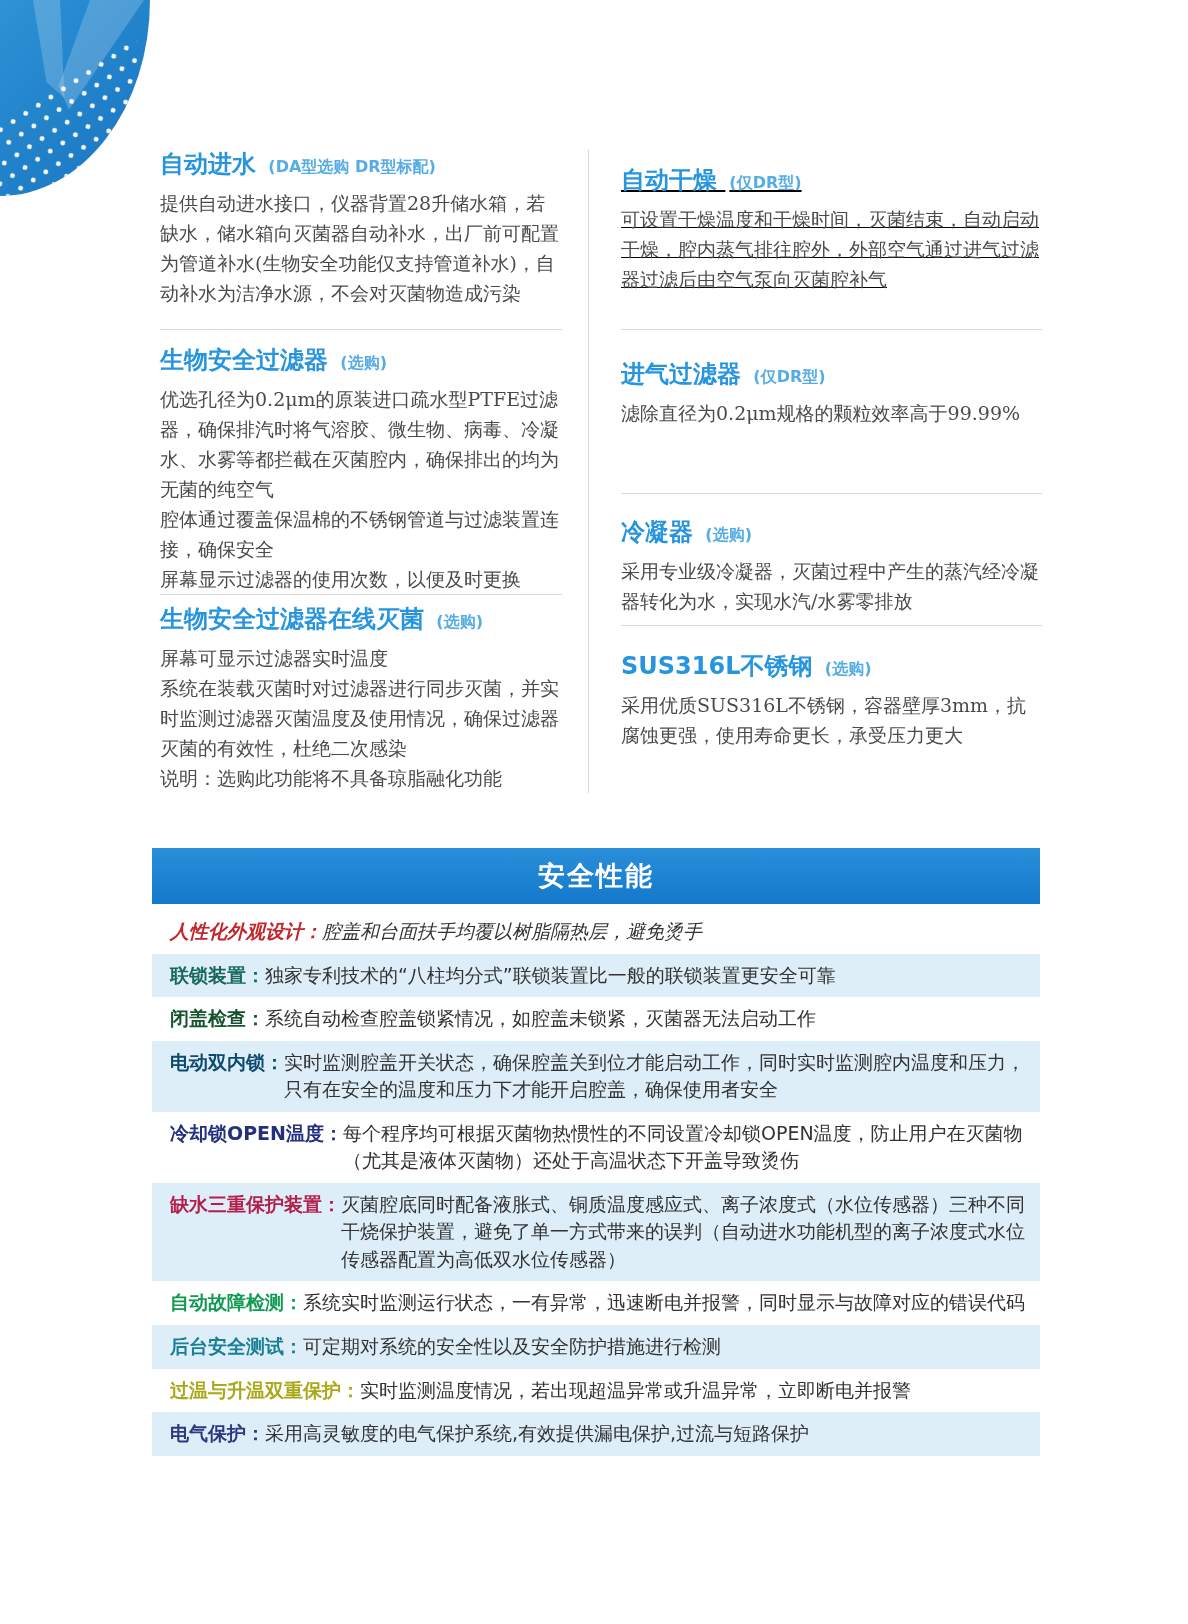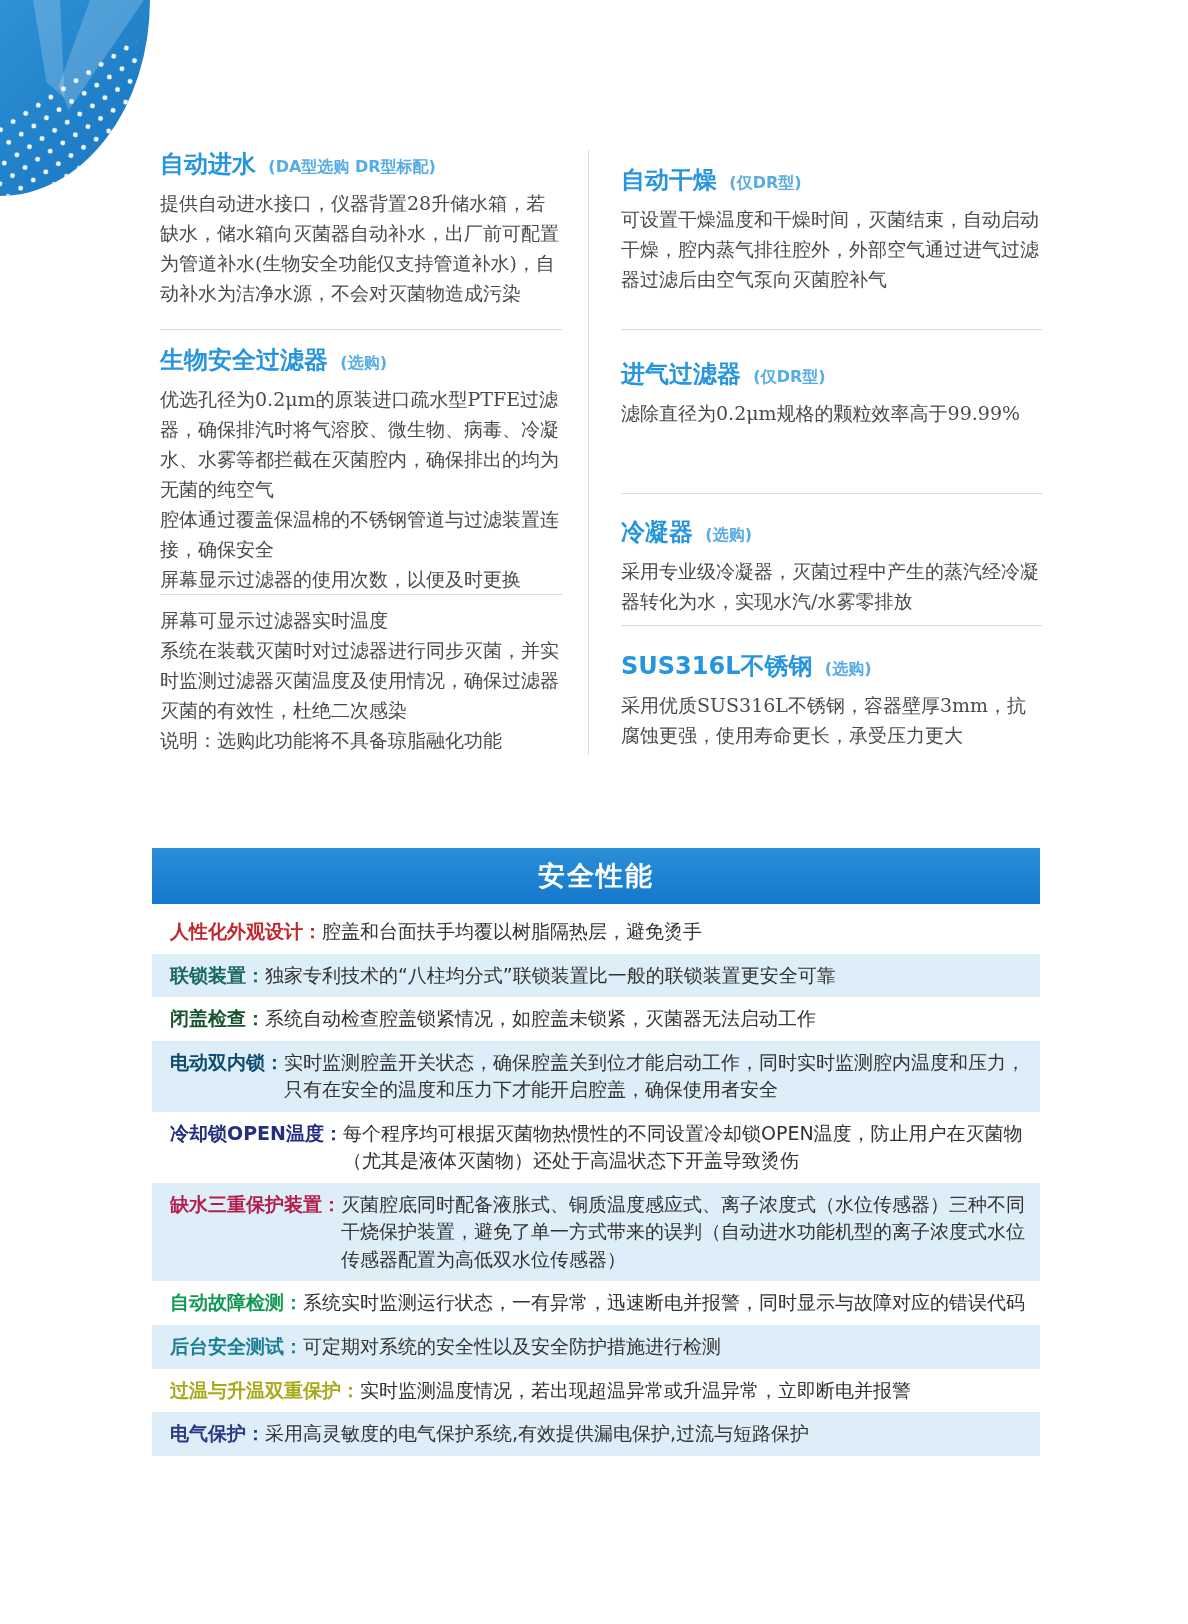--- a/index.html
+++ b/index.html
@@ -34,21 +34,21 @@
   .features{
     position:absolute;left:160px;top:150px;width:882px;display:flex;align-items:stretch;justify-content:space-between;
   }
   .col-left{width:428px;box-sizing:border-box;padding-right:26px;}
   .col-right{width:454px;box-sizing:border-box;border-left:1px solid #d9d9d9;padding-left:32px;}
   .feature{border-bottom:1px solid #d9d9d9;box-sizing:border-box;padding-top:16px;}
   .feature:first-child{padding-top:0;}
   .col-left .feature:nth-child(1){min-height:180px;}
   .col-left .feature:nth-child(2){min-height:258px;}
   .col-left .feature:nth-child(3){border-bottom:none;padding-top:10px;}
-  .col-right .feature:nth-child(1){min-height:180px;padding-top:16px;}
+  .col-right .feature:nth-child(1){min-height:180px;padding-top:16px;text-decoration:underline;}
   .col-right .feature:nth-child(2){min-height:164px;padding-top:30px;}
   .col-right .feature:nth-child(3){min-height:132px;padding-top:24px;}
   .col-right .feature:nth-child(4){border-bottom:none;padding-top:26px;}
   .feature h3{
     margin:0 0 9px 0;font-size:24px;font-weight:bold;color:#2795dd;line-height:1.2;
   }
   .feature h3 .tag{font-size:16px;font-weight:bold;color:#56ace4;margin-left:4px;}
   .feature .fbody p{
     margin:0;font-family:"DejaVu Serif","Liberation Serif",serif;
     font-size:19px;line-height:1.58;color:#4a4a4a;
@@ -60,21 +60,21 @@
     height:56px;display:flex;align-items:center;justify-content:center;
     background:linear-gradient(180deg,#2a8fd9 0%,#1478cc 100%);
     color:#ffffff;font-size:27px;font-weight:bold;letter-spacing:2px;
   }
   .srow{
     display:flex;align-items:flex-start;box-sizing:border-box;
     padding:8px 14px 8px 18px;font-size:19px;line-height:1.45;color:#333333;
   }
   .srow:nth-child(odd){background:#ffffff;}
   .srow:nth-child(even){background:#ddeef8;}
-  .srow:first-child{padding-top:14px;}
+  .srow:first-child{padding-top:14px;font-style:italic;}
   .srow .lbl{font-weight:bold;white-space:nowrap;}
   .srow .txt{flex:1;}
 </style>
 </head>
 <body>
 
 <div class="corner">
   <div class="v-left"></div>
   <div class="v-right"></div>
   <div class="dots"></div>
@@ -98,20 +98,24 @@
       <span class="tag">(选购)</span>
     </h3>
     <div class="fbody">
           <p>优选孔径为0.2μm的原装进口疏水型PTFE过滤器，确保排汽时将气溶胶、微生物、病毒、冷凝水、水雾等都拦截在灭菌腔内，确保排出的均为无菌的纯空气</p>
           <p>腔体通过覆盖保温棉的不锈钢管道与过滤装置连接，确保安全</p>
           <p>屏幕显示过滤器的使用次数，以便及时更换</p>
         </div>
   </section>
 
   <section class="feature">
+    <h3>
+      <span>生物安全过滤器在线灭菌</span>
+      <span class="tag">(选购)</span>
+    </h3>
     <div class="fbody">
           <p>屏幕可显示过滤器实时温度</p>
           <p>系统在装载灭菌时对过滤器进行同步灭菌，并实时监测过滤器灭菌温度及使用情况，确保过滤器灭菌的有效性，杜绝二次感染</p>
           <p>说明：选购此功能将不具备琼脂融化功能</p>
         </div>
   </section>
 </div>
   <div class="col-right">
   <section class="feature">
     <h3>

